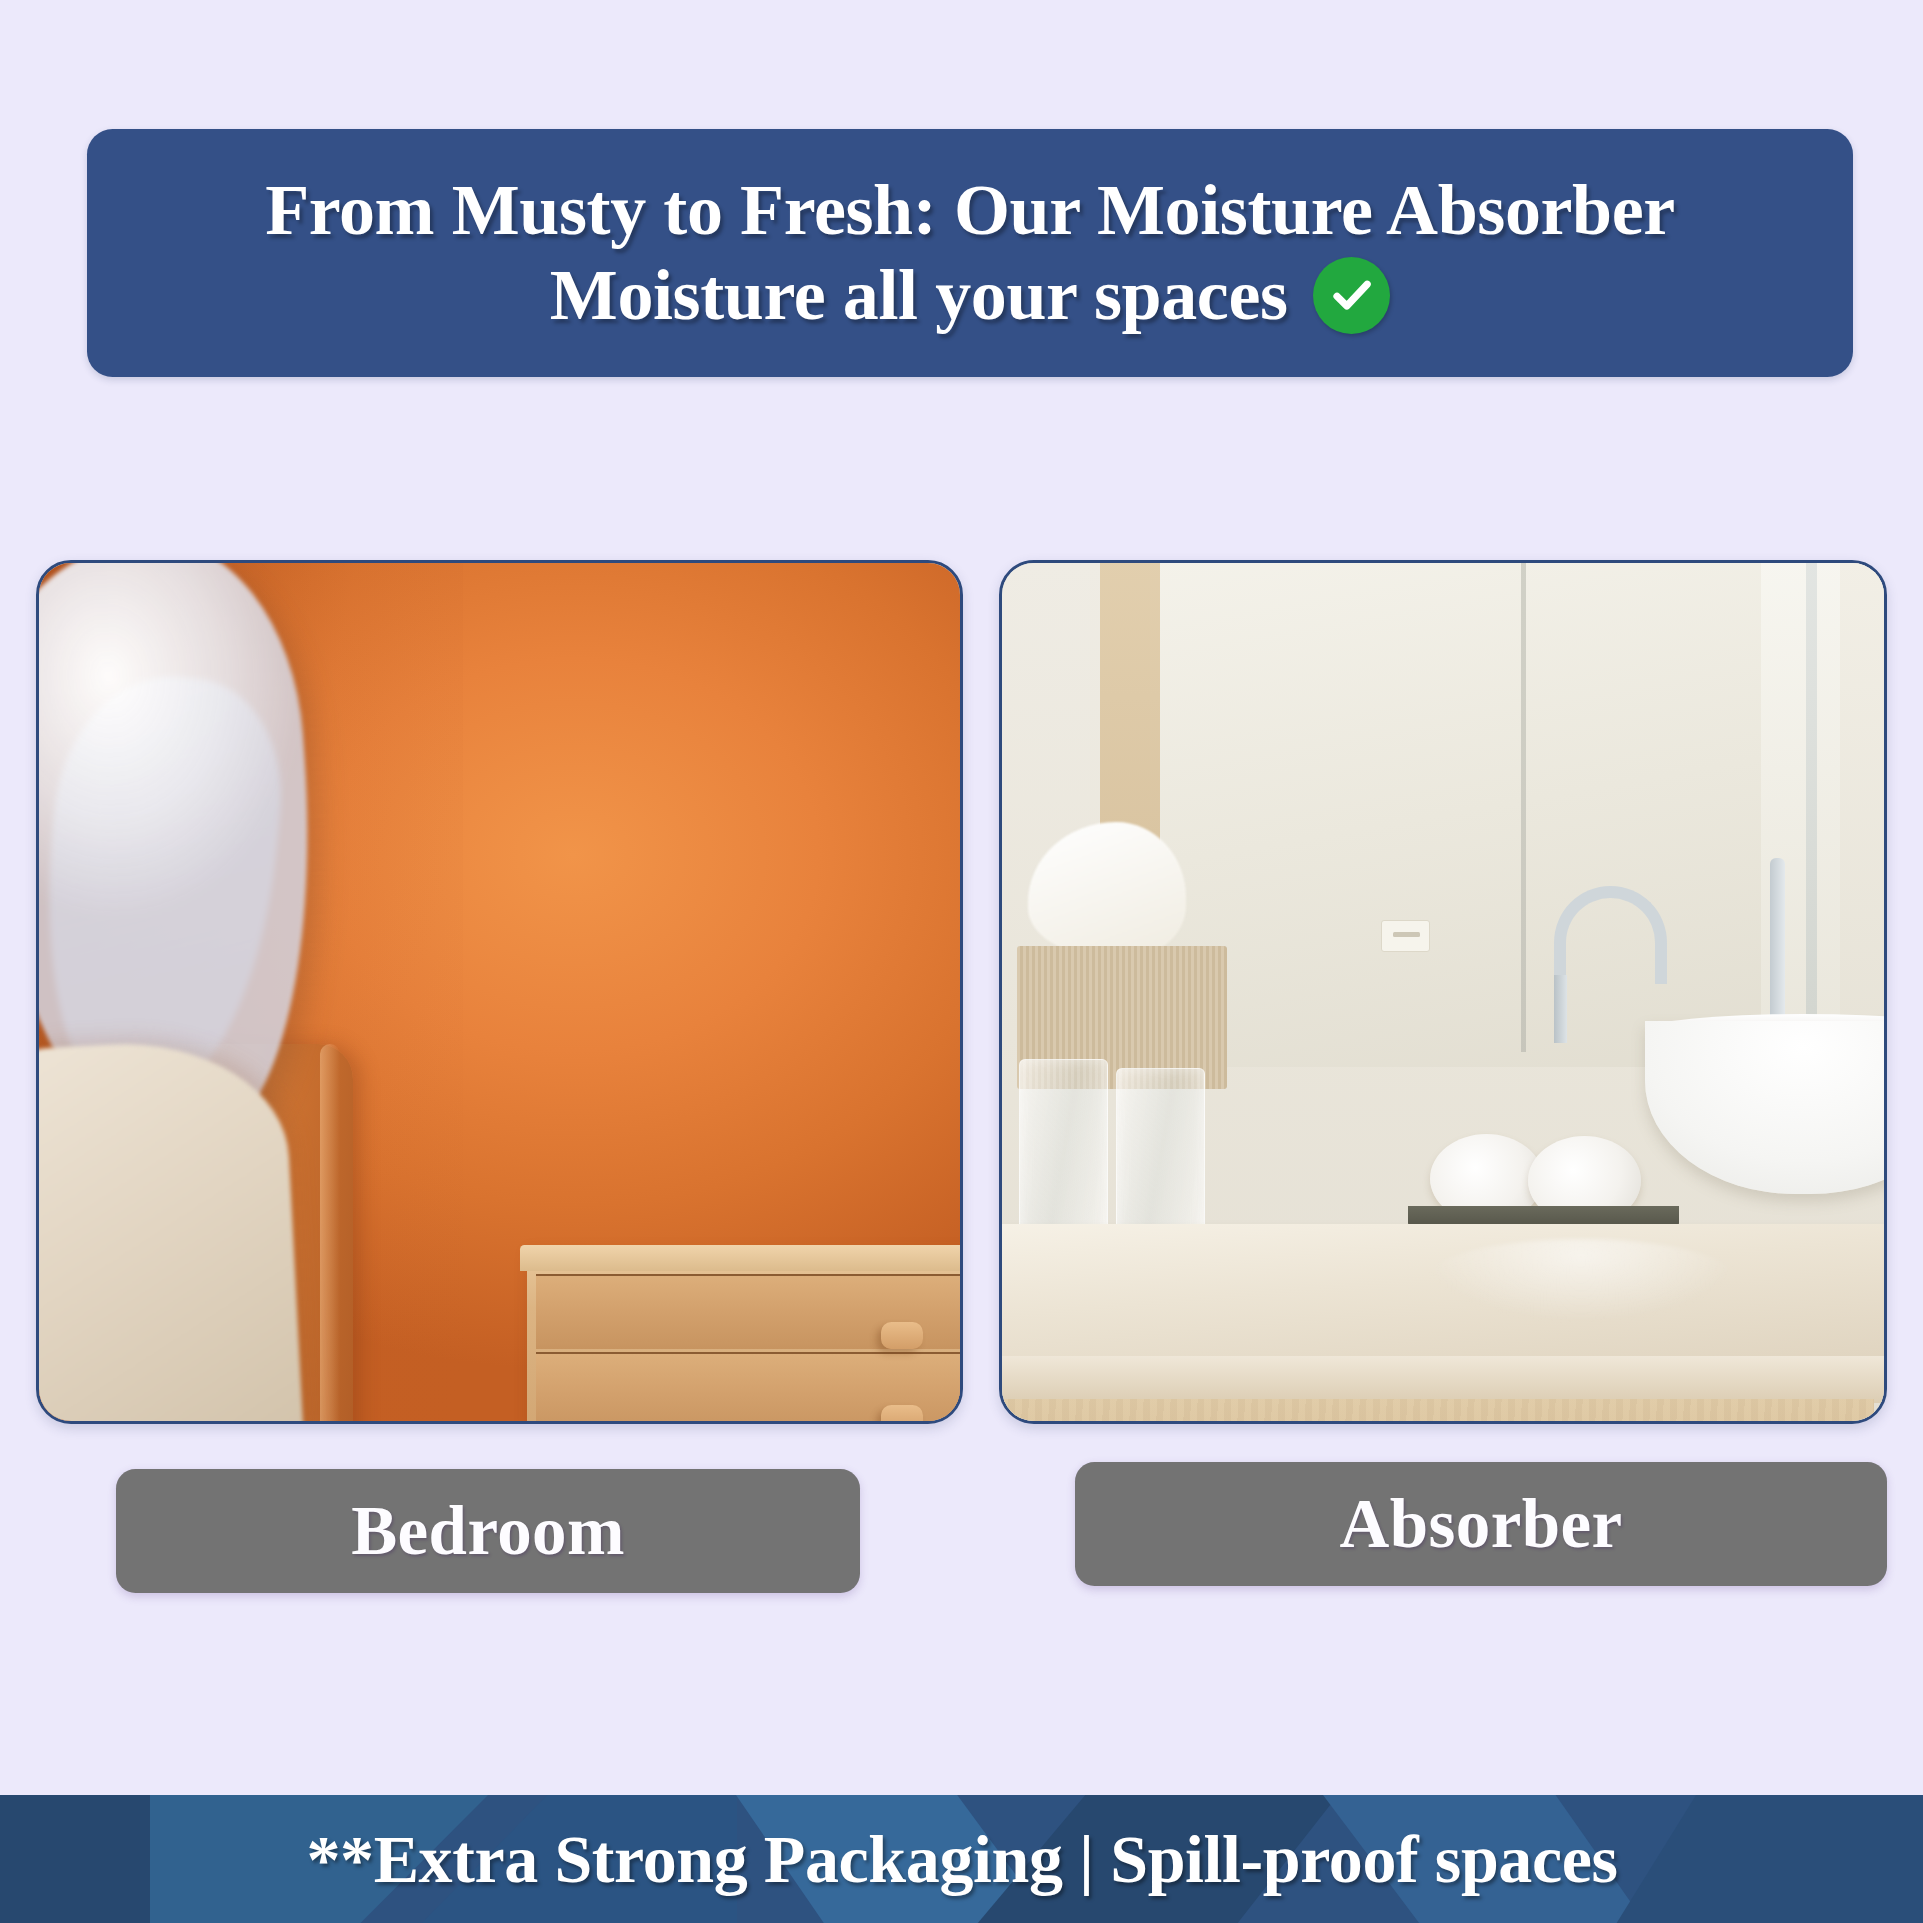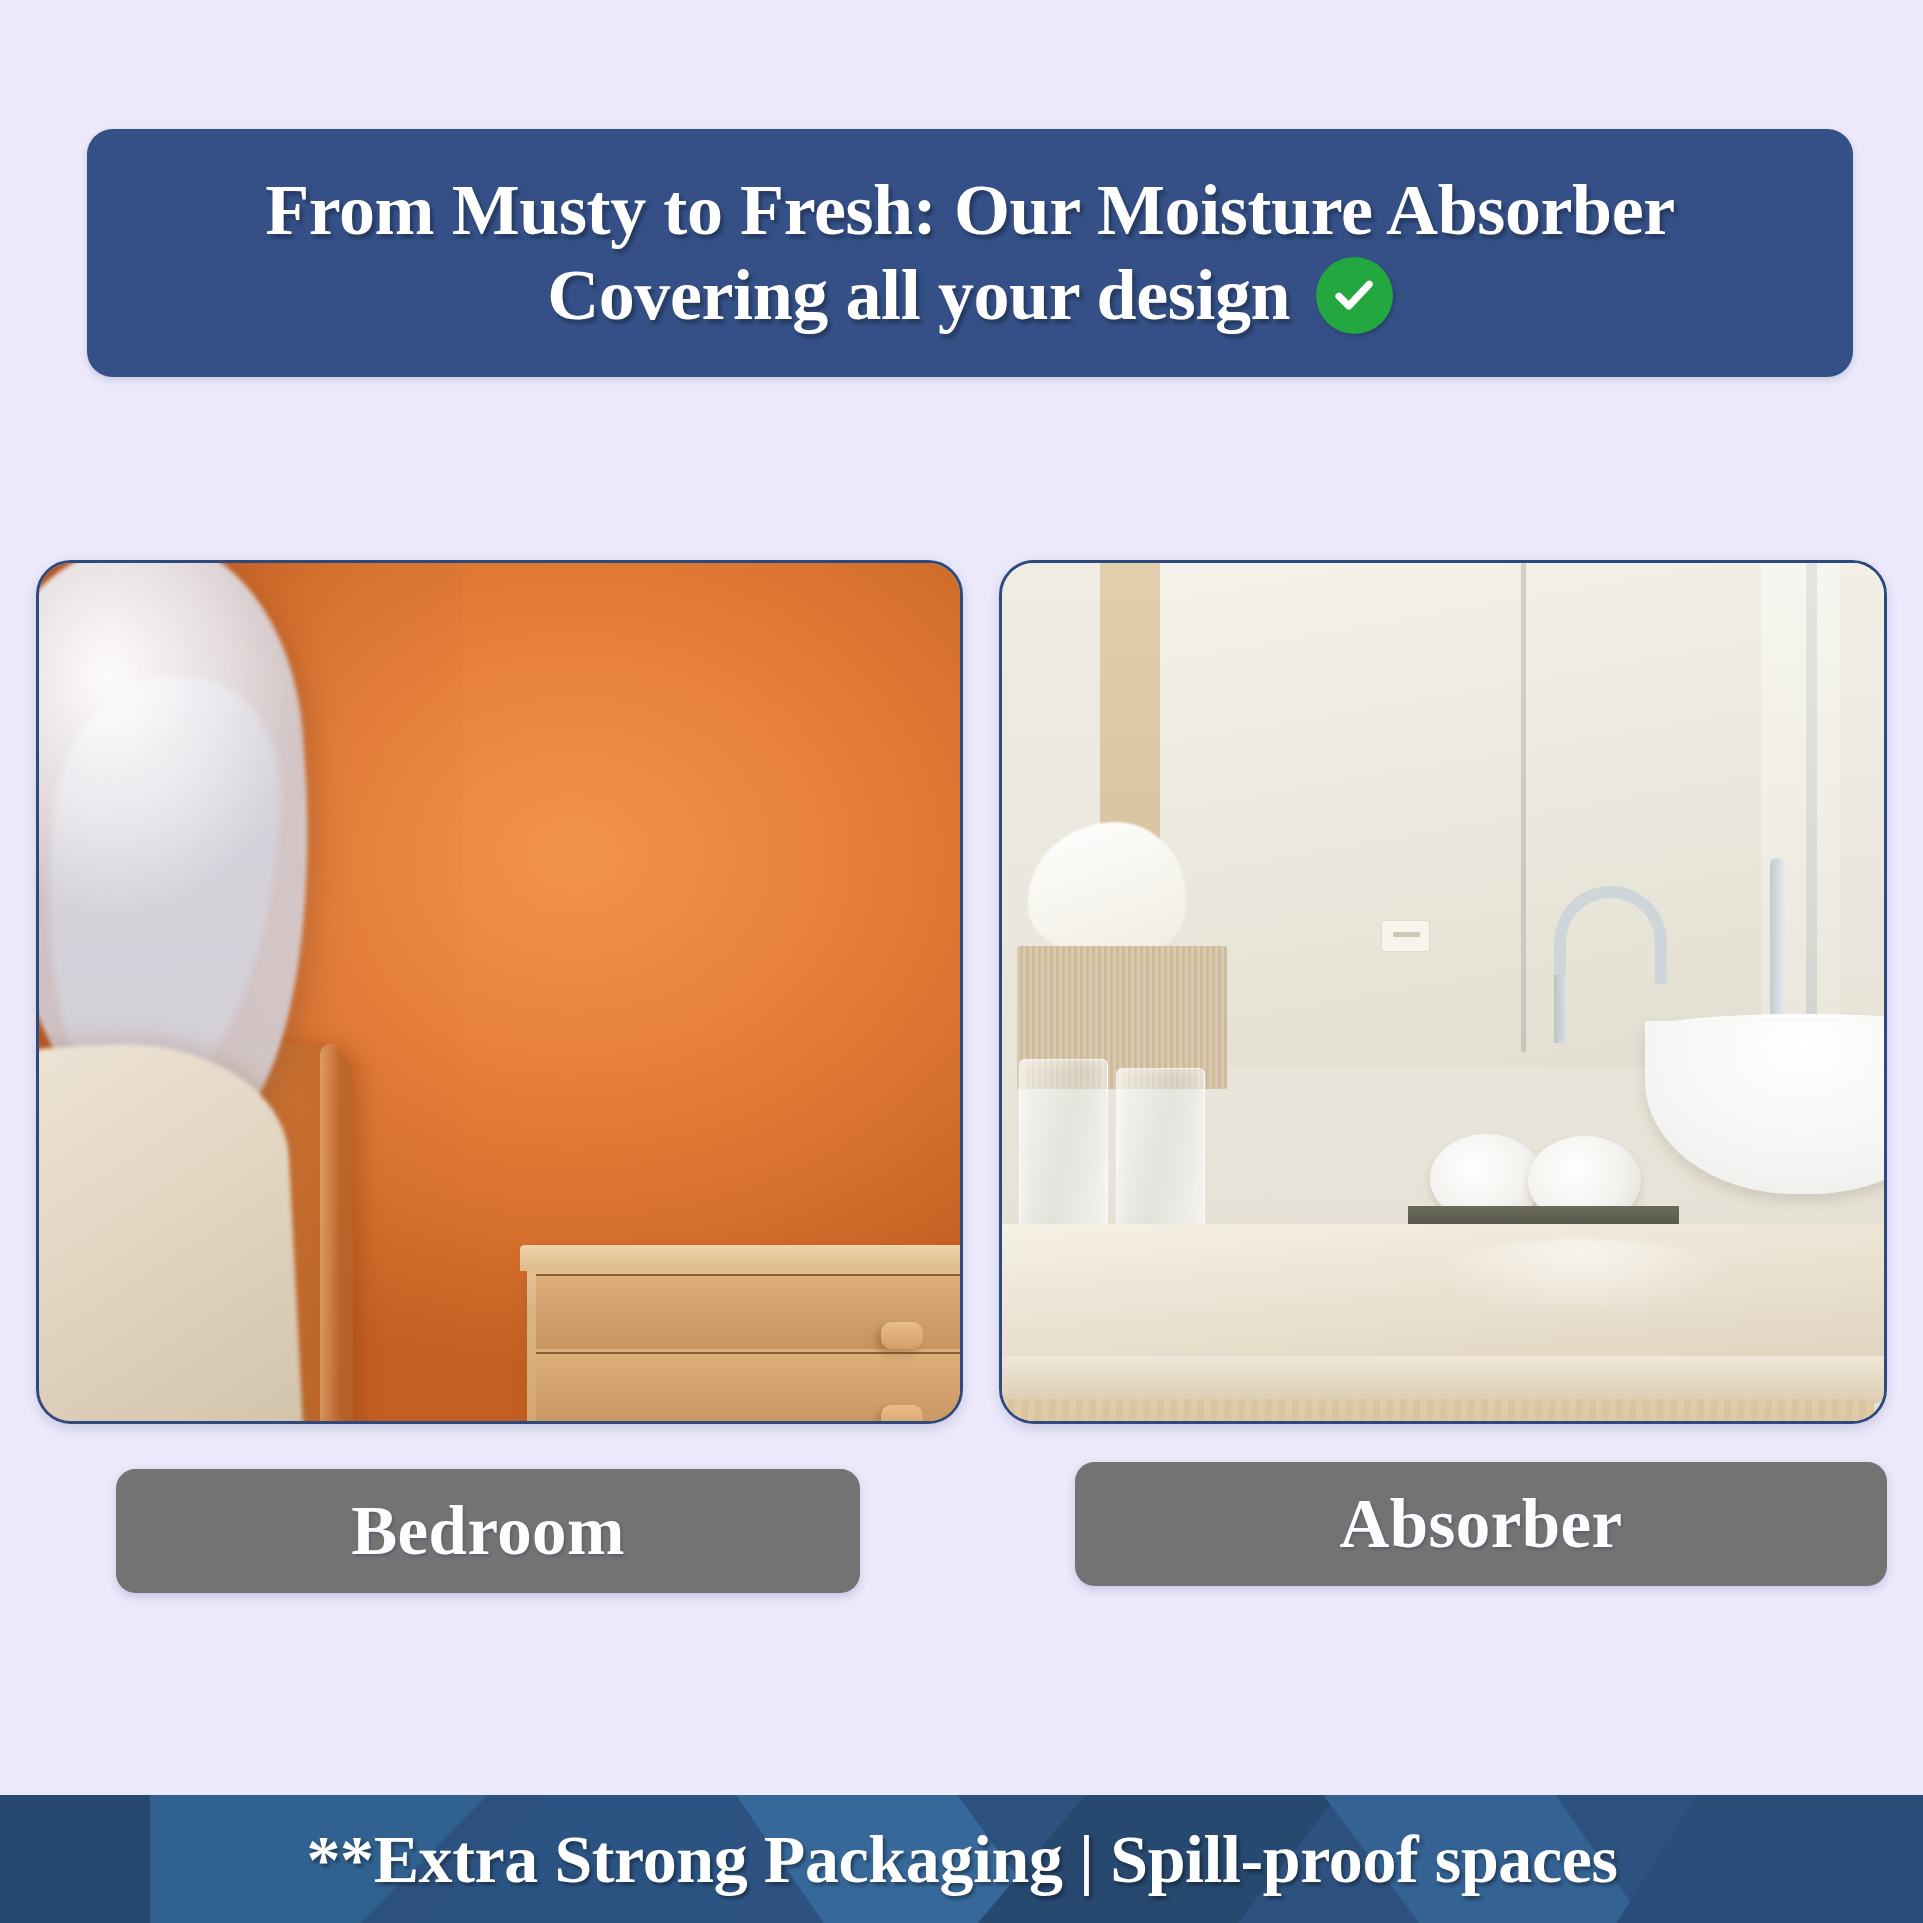--- a/index.html
+++ b/index.html
@@ -269,21 +269,21 @@
 </style>
 </head>
 <body>
 
 <div class="canvas">
 
   <div class="header-bar">
     <div class="header-inner">
       <span class="header-line">From Musty to Fresh: Our Moisture Absorber</span>
       <span class="header-line header-line2">
-        <span>Covering all your design</span>
+        <span>Moisture all your spaces</span>
         <span class="check-badge">
           <svg viewBox="0 0 24 24" aria-hidden="true">
               <path d="M4.5 12.6 L9.4 17.5 L19.6 6.6" fill="none" stroke="#ffffff" stroke-width="3.6" stroke-linecap="round" stroke-linejoin="round"></path>
             </svg>
         </span>
       </span>
     </div>
   </div>
 
   <div class="frame frame-left">

